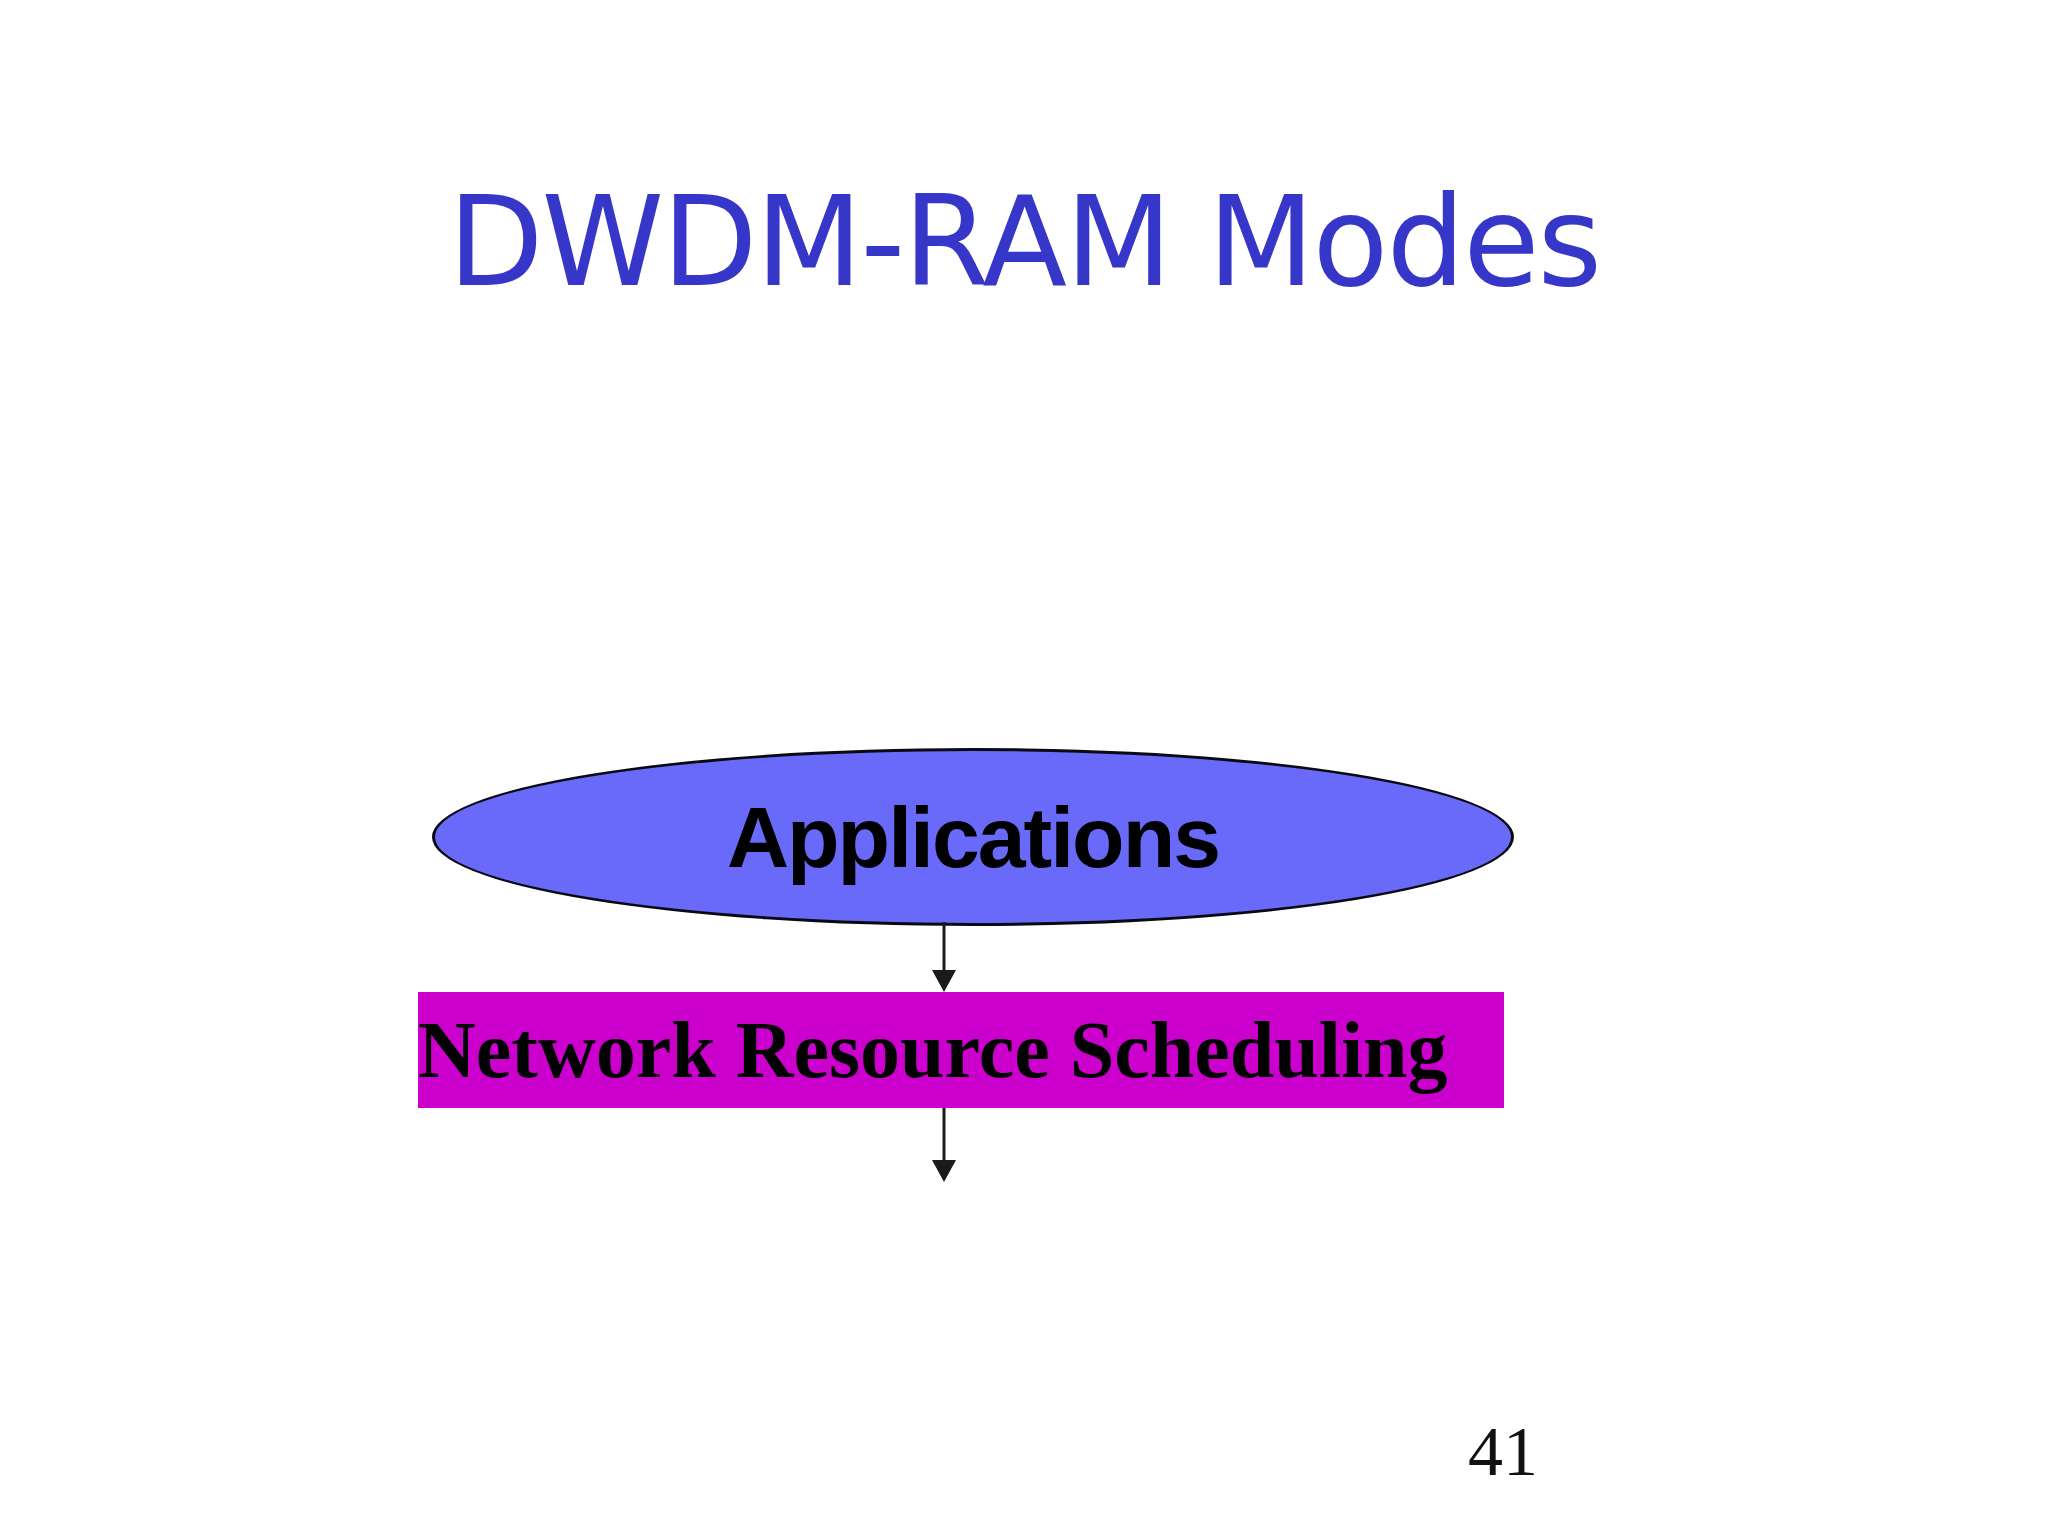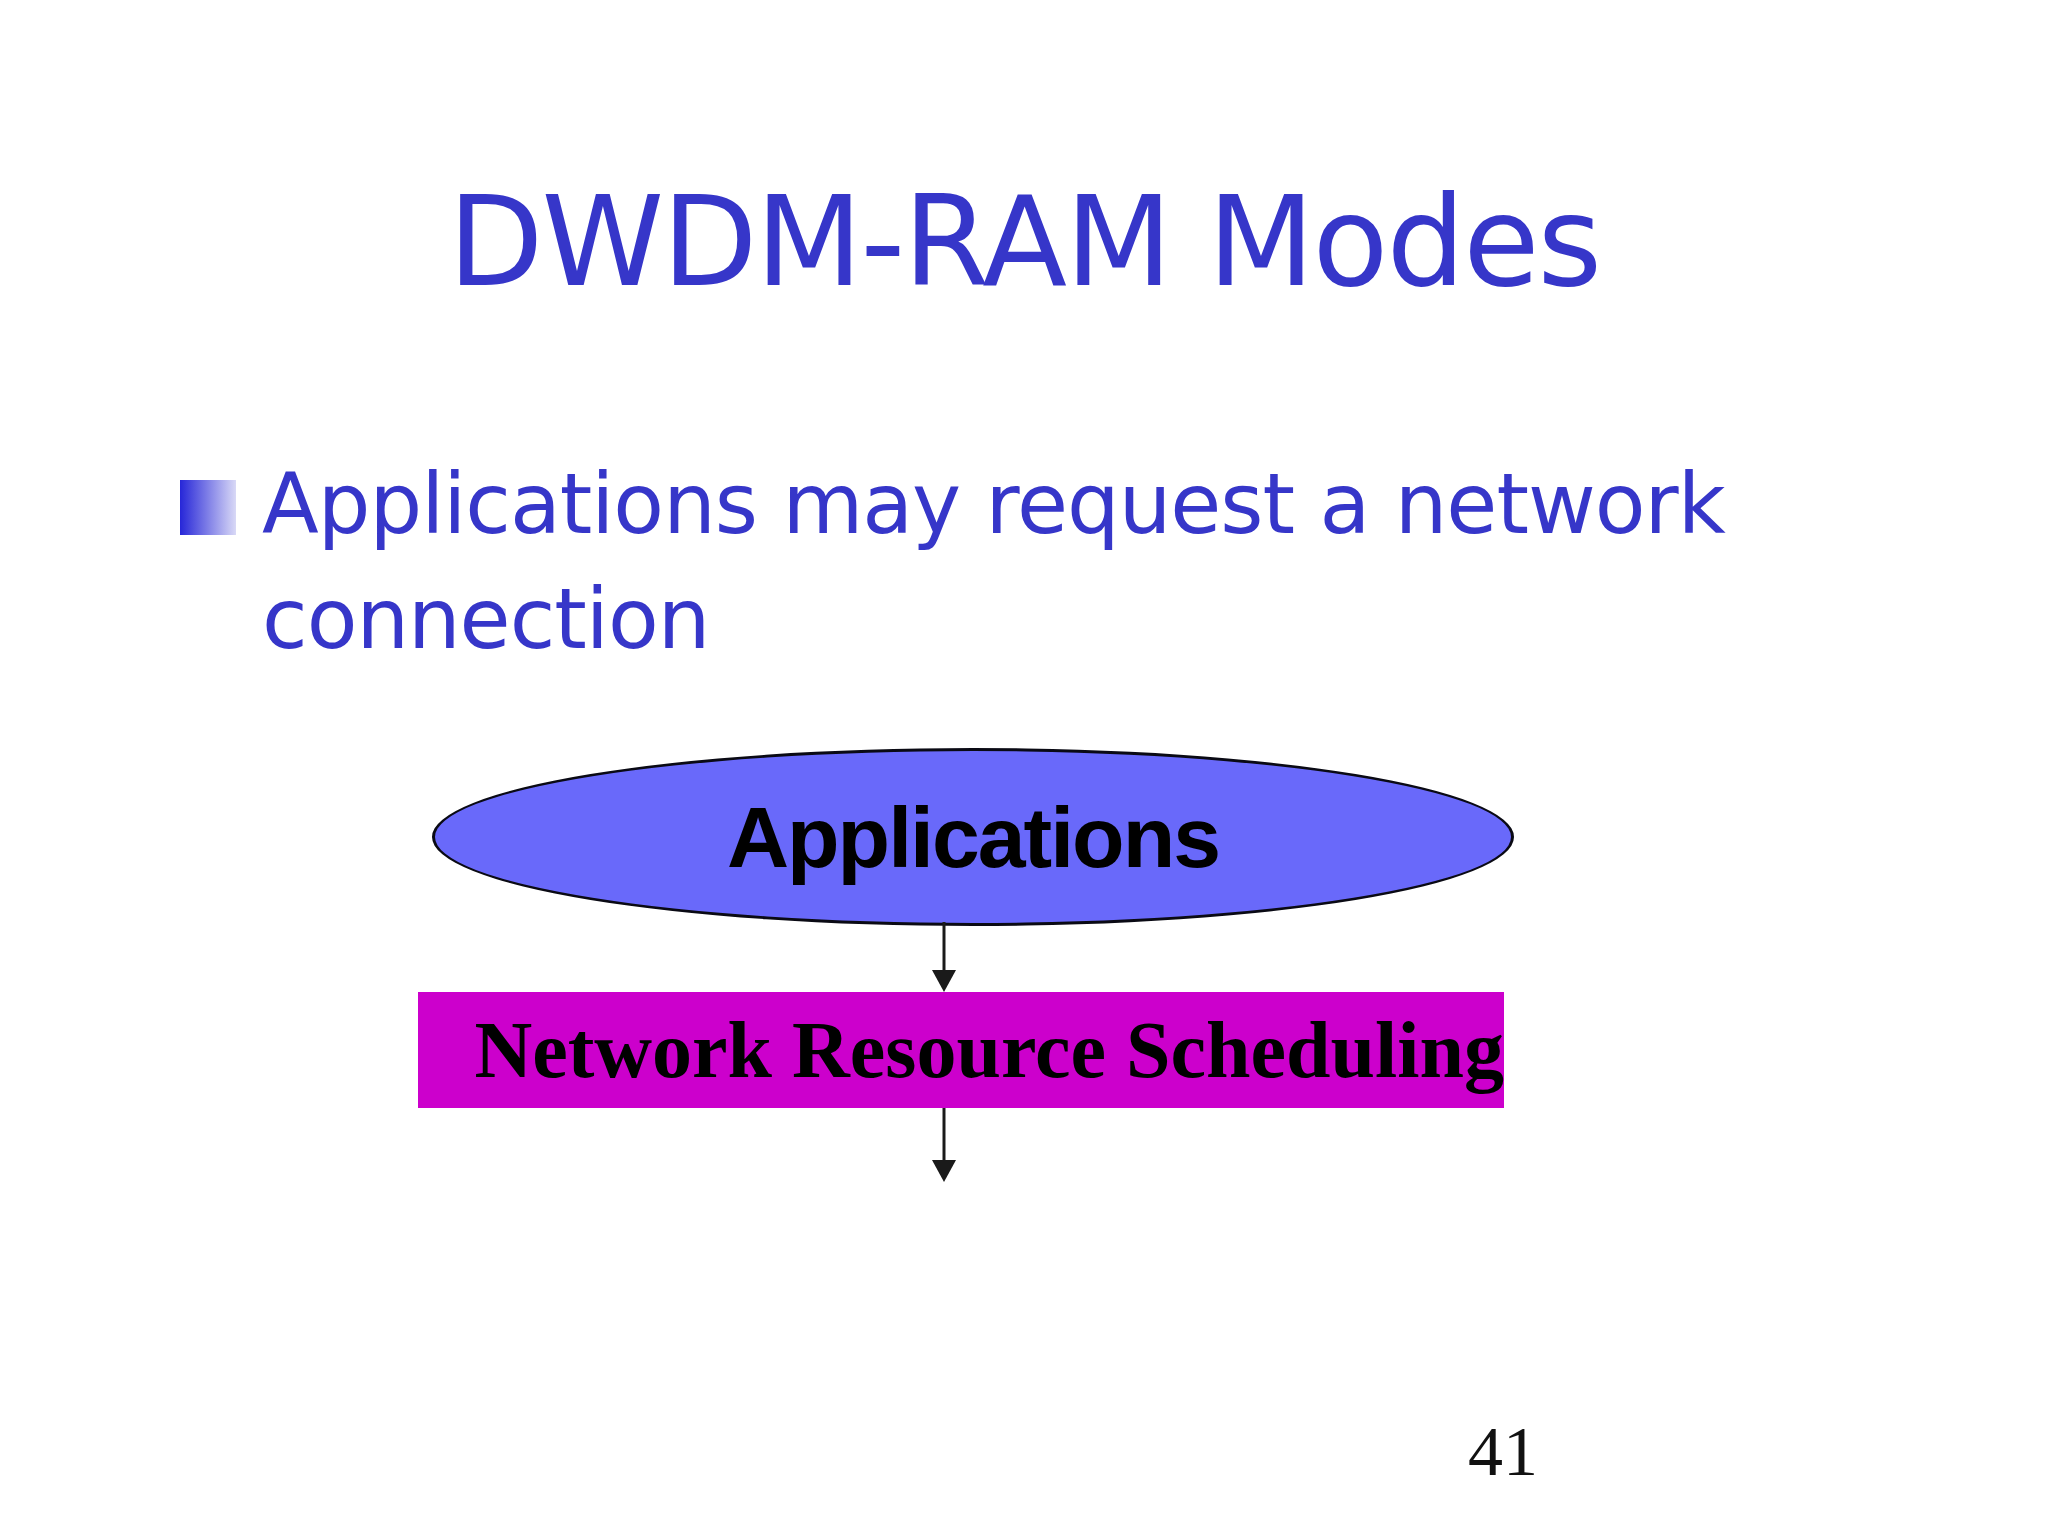--- a/index.html
+++ b/index.html
@@ -70,21 +70,21 @@
     font-weight:bold;
     font-size:86px;
     letter-spacing:-2px;
     color:var(--shape-text);
   }
   .nrs-box{
     position:absolute;
     left:412px;top:992px;
     width:1086px;height:116px;
     background:var(--box-fill);
-    display:flex;align-items:center;justify-content:flex-end;
+    display:flex;align-items:center;justify-content:flex-start;
   }
   .nrs-box .shape-label{
     font-family:"Liberation Serif",serif;
     font-weight:bold;
     font-size:80px;
     color:var(--shape-text);
     white-space:nowrap;
   }
   .down-arrow{position:absolute;width:32px;}
   .arrow-1{left:922px;top:922px;height:70px;}
@@ -97,24 +97,20 @@
     color:#111111;
   }
 </style>
 </head>
 <body>
 
 <div class="slide">
 
   <div class="slide-title">DWDM-RAM Modes</div>
 
-  <div class="bullet-item">
-    <div class="bullet-marker"></div>
-    <div class="bullet-text">Applications may request a network connection</div>
-  </div>
 
   <div class="diagram">
 
     <div class="app-ellipse">
       <span class="shape-label">Applications</span>
     </div>
 
     <svg class="down-arrow arrow-1" viewBox="0 0 32 70">
       <line x1="16" y1="0" x2="16" y2="50" stroke="var(--arrow)" stroke-width="3"></line>
       <polygon points="4,48 28,48 16,70" fill="var(--arrow)"></polygon>

